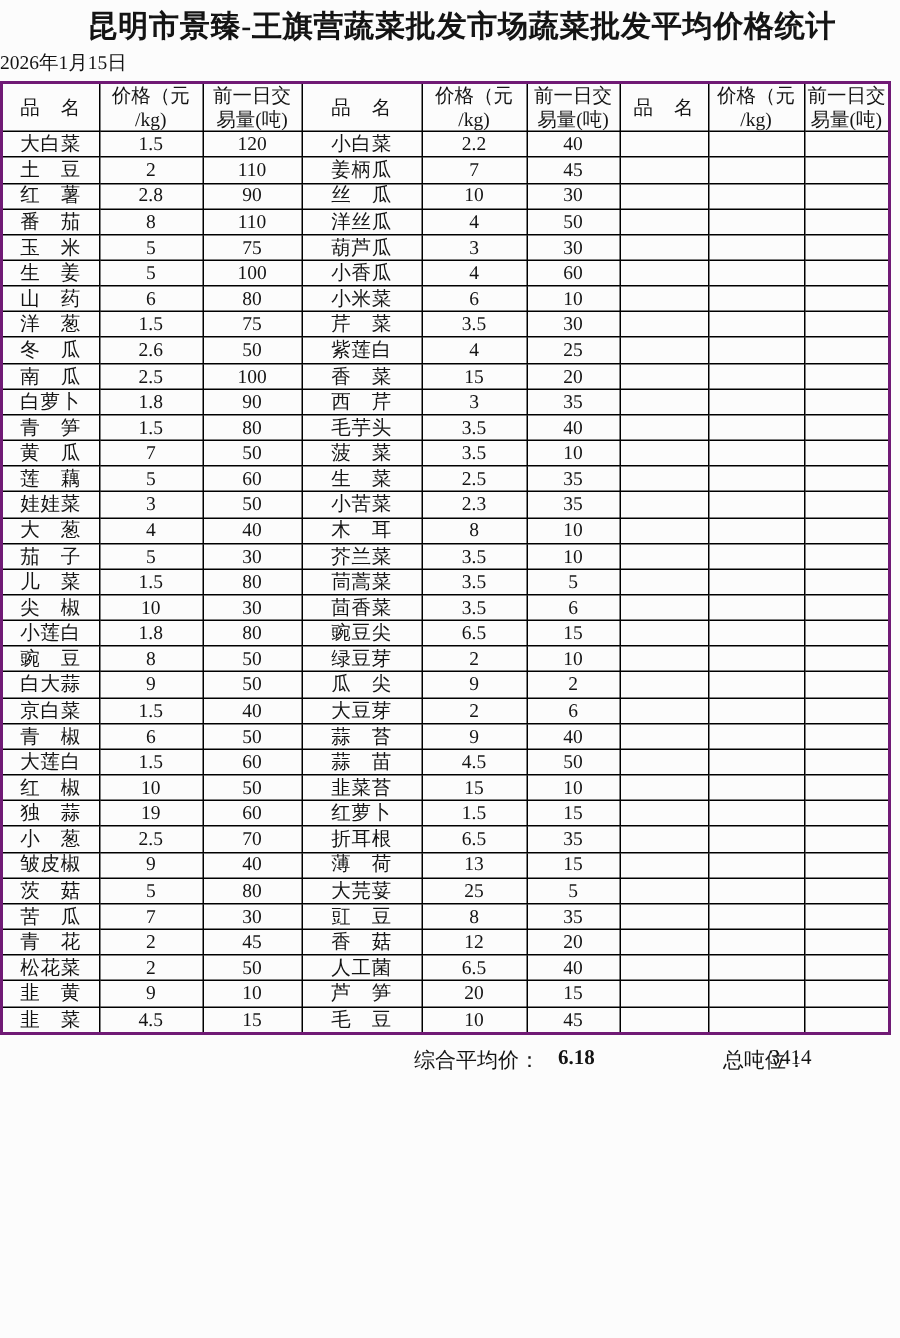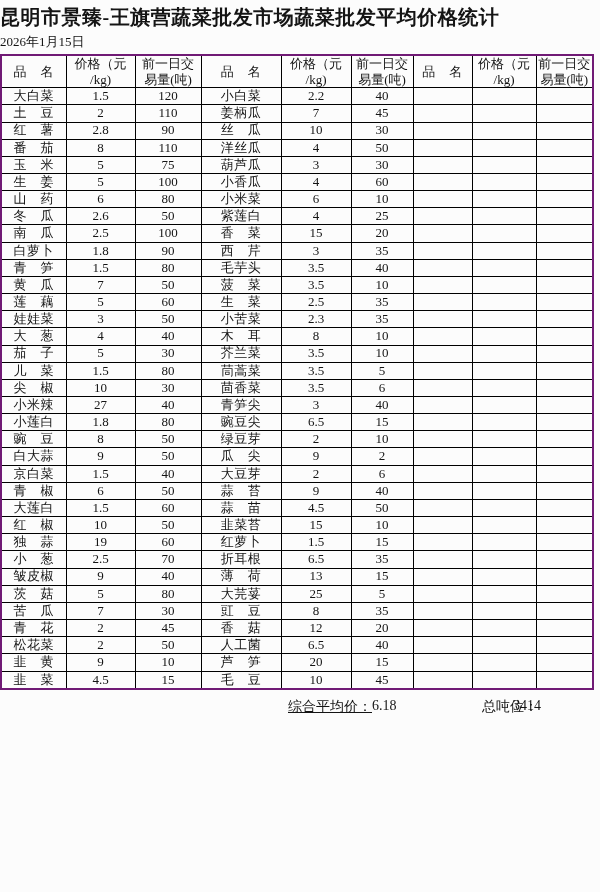--- a/index.html
+++ b/index.html
@@ -5,25 +5,27 @@
   html,body { margin:0; padding:0; }
   .page {
     position: relative;
     width: 600px; height: 892px;
     background: #fcfcfc;
     color: #141414;
     font-family: "Liberation Serif", "DejaVu Serif", serif;
     overflow: hidden;
   }
   .title {
+    text-align: center;
     font-size: 20px;
     font-weight: bold;
     padding-top: 4px;
     letter-spacing: 0.5px;
     white-space: nowrap;
+    padding-left: 16px;
   }
   .date {
     text-align: left;
     font-size: 13px;
     margin-top: 2px;
   }
   table.price-table {
     border-collapse: collapse;
     table-layout: fixed;
     margin-left: 0;
@@ -47,22 +49,22 @@
     line-height: 1.2;
     white-space: pre-line;
   }
   .price-table td.name { letter-spacing: 0.5px; }
   .footer {
     position: relative;
     height: 28px;
     font-size: 14px;
   }
   .footer span { position: absolute; top: 8px; white-space: nowrap; }
-  .f-avg-label { left: 288px; text-decoration: underline; }
-  .f-avg-value { left: 372px; }
+  .f-avg-label { left: 276px; }
+  .f-avg-value { left: 372px; font-weight: bold; }
   .f-tot-label { left: 482px; }
   .f-tot-value { left: 513px; }
 </style>
 </head>
 <body>
 
 <div class="page">
   <div class="title">昆明市景臻-王旗营蔬菜批发市场蔬菜批发平均价格统计</div>
   <div class="date">2026年1月15日</div>
 
@@ -169,20 +171,31 @@
           <td class="num">6</td>
           <td class="num">80</td>
           <td class="name">小米菜</td>
           <td class="num">6</td>
           <td class="num">10</td>
           <td class="name"></td>
           <td class="num"></td>
           <td class="num"></td>
         </tr>
         <tr>
+          <td class="name">洋　葱</td>
+          <td class="num">1.5</td>
+          <td class="num">75</td>
+          <td class="name">芹　菜</td>
+          <td class="num">3.5</td>
+          <td class="num">30</td>
+          <td class="name"></td>
+          <td class="num"></td>
+          <td class="num"></td>
+        </tr>
+        <tr>
           <td class="name">冬　瓜</td>
           <td class="num">2.6</td>
           <td class="num">50</td>
           <td class="name">紫莲白</td>
           <td class="num">4</td>
           <td class="num">25</td>
           <td class="name"></td>
           <td class="num"></td>
           <td class="num"></td>
         </tr>
@@ -285,31 +298,20 @@
           <td class="num"></td>
           <td class="num"></td>
         </tr>
         <tr>
           <td class="name">尖　椒</td>
           <td class="num">10</td>
           <td class="num">30</td>
           <td class="name">茴香菜</td>
           <td class="num">3.5</td>
           <td class="num">6</td>
-          <td class="name"></td>
-          <td class="num"></td>
-          <td class="num"></td>
-        </tr>
-        <tr>
-          <td class="name">小米辣</td>
-          <td class="num">27</td>
-          <td class="num">40</td>
-          <td class="name">青笋尖</td>
-          <td class="num">3</td>
-          <td class="num">40</td>
           <td class="name"></td>
           <td class="num"></td>
           <td class="num"></td>
         </tr>
         <tr>
           <td class="name">小莲白</td>
           <td class="num">1.8</td>
           <td class="num">80</td>
           <td class="name">豌豆尖</td>
           <td class="num">6.5</td>

